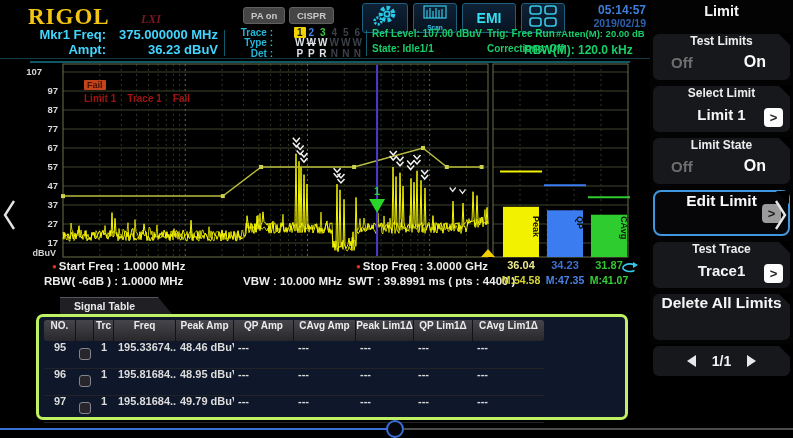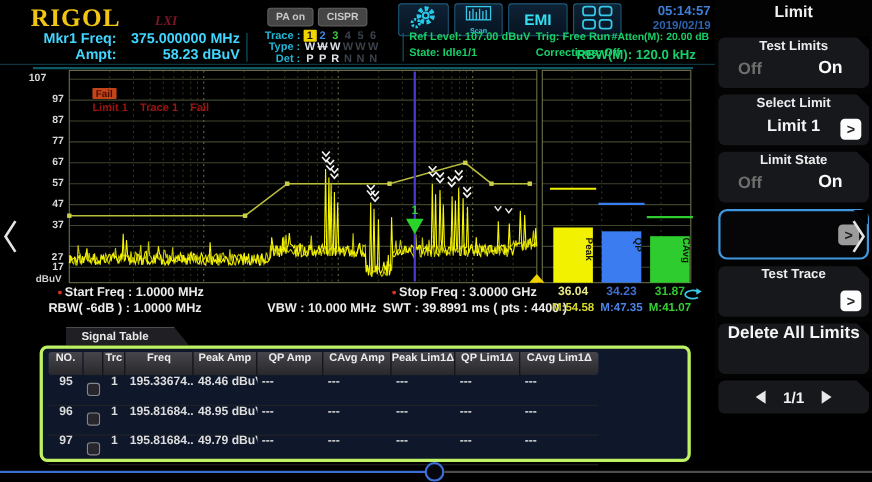--- a/index.html
+++ b/index.html
@@ -23,21 +23,21 @@
   #clock-time{font:700 12px "Liberation Sans",sans-serif;color:#3f7fd8}
   #clock-date{font:700 10.5px "Liberation Sans",sans-serif;color:#2d62ad}
   #hdr-sep-line{left:0;top:58px;width:650px;height:1px;background:#0f3a46}
   .vsep{top:30px;width:1px;height:26px;background:#11708a;opacity:.8}
   
   .mkr-label{left:26px;width:80px;text-align:right;font:700 13px "Liberation Sans",sans-serif;color:#41d6ff}
   .mkr-value{left:108px;width:110px;text-align:right;font:700 13px "Liberation Sans",sans-serif;color:#41d6ff}
   
   #trace-info{left:231px;top:27px}
   .ti-row{display:flex;height:10.5px;align-items:center}
-  .ti-label{width:42px;text-align:right;font:700 10px "Liberation Sans",sans-serif;color:#22b6d6;margin-right:3px}
+  .ti-label{width:42px;text-align:right;font:700 10px "Liberation Sans",sans-serif;color:#22b6d6;margin-right:21px}
   .chip{display:inline-block;width:11.5px;text-align:center;font:700 10px "Liberation Sans",sans-serif}
   .chip.sel{background:#f0d400;color:#151515;border-radius:1px}
   .chip.c2{color:#3f86e8}.chip.c3{color:#3fc53f}
   .chip.on{color:#dfe3e8}.chip.dim{color:#3c424b}
   .chip.strike{text-decoration:line-through}
   
   .status{font:700 10px "Liberation Sans",sans-serif;color:#18ce69;white-space:nowrap}
   
   .ytick{width:26px;text-align:right;font:700 9.5px "Liberation Sans",sans-serif;color:#d8d8d8}
   #y-unit{left:30px;top:248px;width:26px;text-align:right;font:700 9px "Liberation Sans",sans-serif;color:#d0d0d0}
@@ -130,21 +130,21 @@
   </div>
   <div class="abs" id="clock">
     <div id="clock-time">05:14:57</div>
     <div id="clock-date">2019/02/19</div>
   </div>
   <div class="abs" id="hdr-sep-line"></div>
 
   <div class="abs mkr-label" style="top:27px">Mkr1 Freq:</div>
   <div class="abs mkr-value" style="top:27px">375.000000 MHz</div>
   <div class="abs mkr-label" style="top:42px">Ampt:</div>
-  <div class="abs mkr-value" style="top:42px">58.23 dBuV</div>
+  <div class="abs mkr-value" style="top:42px">36.23 dBuV</div>
   <div class="abs vsep" style="left:224px"></div>
   <div class="abs vsep" style="left:366px"></div>
 
   <div class="abs" id="trace-info">
       <div class="ti-row">
         <div class="ti-label">Trace :</div>
         <span class="chip sel">1</span>
         <span class="chip c2">2</span>
         <span class="chip c3">3</span>
         <span class="chip dim">4</span>
@@ -301,21 +301,21 @@
   <div class="abs" id="split-knob"></div>
   <div class="abs" id="split-gray"></div>
 <div class="abs ytick" style="left: 16px; top: 66px;">107</div>
     <div class="abs ytick" style="left: 32px; top: 85px;">97</div>
     <div class="abs ytick" style="left: 32px; top: 104px;">87</div>
     <div class="abs ytick" style="left: 32px; top: 123px;">77</div>
     <div class="abs ytick" style="left: 32px; top: 142px;">67</div>
     <div class="abs ytick" style="left: 32px; top: 161px;">57</div>
     <div class="abs ytick" style="left: 32px; top: 180px;">47</div>
     <div class="abs ytick" style="left: 32px; top: 199px;">37</div>
-    <div class="abs ytick" style="left: 32px; top: 228px; font-family: Liberation Mono, monospace;">27</div>
+    <div class="abs ytick" style="left: 32px; top: 218px;">27</div>
     <div class="abs ytick" style="left: 32px; top: 237px;">17</div>
     <div class="abs mval" style="left: 495px; color: rgb(233, 233, 140);">36.04</div>
     <div class="abs mmax" style="left: 495px; color: rgb(214, 214, 48);">M:54.58</div>
     <div class="abs mval" style="left: 539px; color: rgb(63, 111, 208);">34.23</div>
     <div class="abs mmax" style="left: 539px; color: rgb(74, 132, 232);">M:47.35</div>
     <div class="abs mval" style="left: 583px; color: rgb(47, 197, 47);">31.87</div>
     <div class="abs mmax" style="left: 583px; color: rgb(53, 208, 53);">M:41.07</div>
   </div>
 
 <div class="abs" id="sidebar">
@@ -330,24 +330,26 @@
         <div class="sb-head">Select Limit</div>
         <div class="sb-value">Limit 1</div>
         <div class="sb-arrow">&gt;</div>
       </div>
       <div class="sbb">
         <div class="sb-head">Limit State</div>
         <span class="sb-off">Off</span>
         <span class="sb-on">On</span>
       </div>
       <div class="sbb sb-nav">
+        <div class="nav-label">Edit Limit</div>
         <div class="sb-arrow">&gt;</div>
       </div>
       <div class="sbb">
         <div class="sb-head">Test Trace</div>
+        <div class="sb-value">Trace1</div>
         <div class="sb-arrow">&gt;</div>
       </div>
       <div class="sbb sb-action">Delete All Limits</div>
       <div class="sbb sb-pager">
         <div class="pg-left"></div>
         <div class="pg-text">1/1</div>
         <div class="pg-right"></div>
       </div>
     </div>
 </div>

